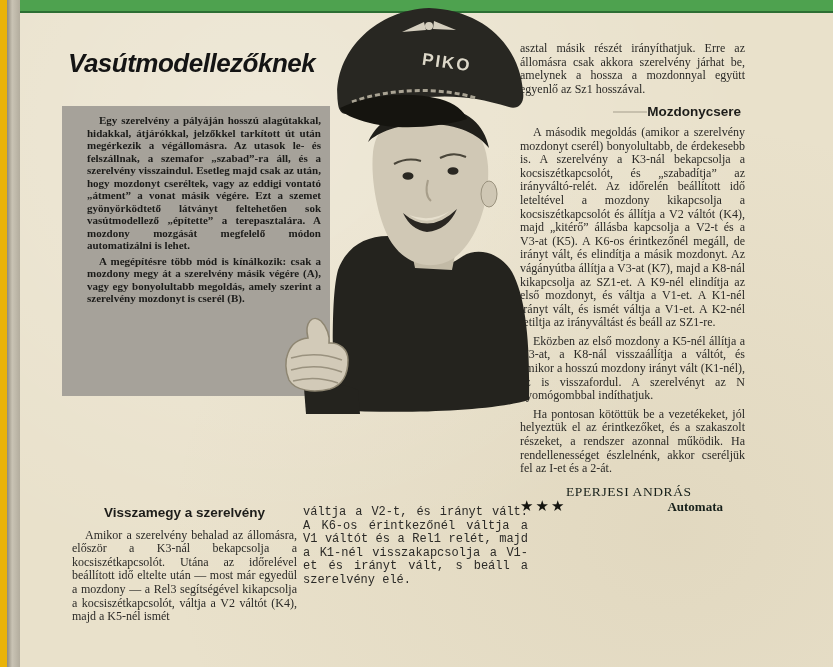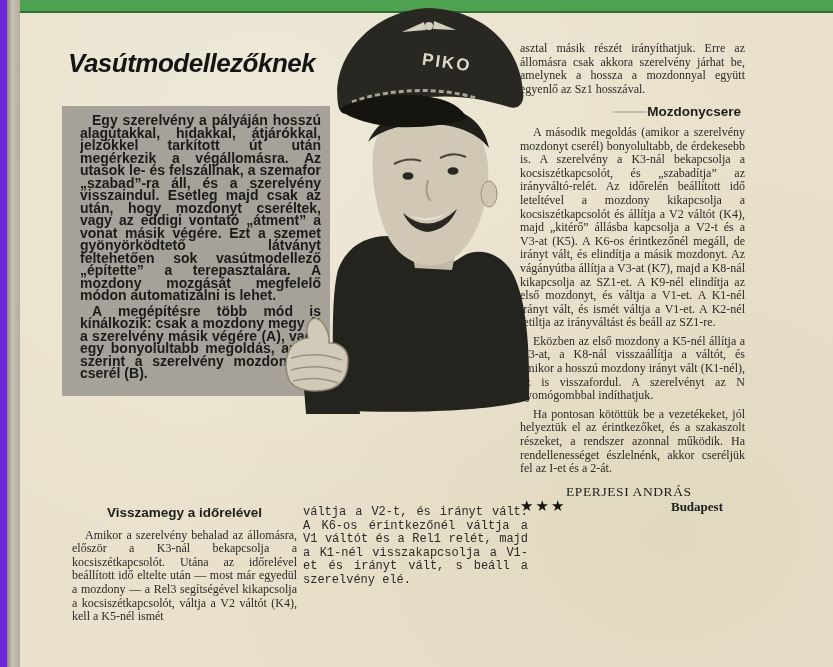--- a/index.html
+++ b/index.html
@@ -1,35 +1,35 @@
 <!DOCTYPE html>
 <html><head>
 <meta charset="utf-8">
 <style>
   html,body{margin:0;padding:0;}
   body{width:833px;height:667px;overflow:hidden;background:#0b0b0b;
        font-family:"Liberation Serif", serif;}
-  .scan{position:relative;width:658px;height:667px;background:#6d28d9;}
+  .scan{position:relative;width:658px;height:667px;background:#eab308;}
   .page-edge{position:absolute;left:7px;top:0;width:13px;height:667px;
        background:linear-gradient(90deg,#8f897c,#c9c3b4 40%,#b3ad9e);}
   .page{position:absolute;left:20px;top:0;width:813px;height:667px;
        background:
          radial-gradient(ellipse at 30% 20%, rgba(255,255,255,.25), rgba(0,0,0,0) 60%),
          radial-gradient(ellipse at 80% 80%, rgba(160,140,95,.10), rgba(0,0,0,0) 55%),
          #e9e1cb;
        overflow:hidden;}
   .green-strip{position:absolute;left:0;top:0;width:813px;height:11px;
        background:#4ea24f;border-bottom:2px solid #2c6e33;}
   .kicker{position:absolute;left:48px;top:48px;font-family:"Liberation Sans",sans-serif;
        font-style:italic;font-weight:bold;font-size:26px;letter-spacing:-.5px;color:#141414;}
   .lead-box{position:absolute;left:42px;top:106px;width:268px;height:290px;
        background:#a6a29a;box-sizing:border-box;padding:8px 9px;overflow:hidden;}
-  .lead-box p{margin:0 0 3px 9px;font-size:14px;line-height:12.5px;font-weight:bold;
+  .lead-box p{margin:0 0 3px 16px;font-size:11px;line-height:12.5px;font-weight:bold;
        color:#1b1b19;text-align:justify;text-indent:12px;
-       font-family:Liberation Sans, sans-serif;}
+       font-family:Liberation Serif, serif;}
   .photo{position:absolute;left:258px;top:2px;width:258px;height:418px;z-index:3;}
   .headline{position:absolute;left:64px;top:408px;width:440px;
        font-family:"Liberation Sans",sans-serif;font-weight:bold;font-size:46px;
        letter-spacing:-2px;color:#181815;}
   .col{position:absolute;width:225px;font-size:12px;line-height:13.6px;color:#2b2a27;}
   .col p{margin:0 0 5px 0;text-align:justify;text-indent:13px;}
   .col-left{left:52px;top:506px;}
   .col-mid{left:283px;top:506px;}
   .col-right{left:500px;top:42px;height:620px;}
   .subhead{font-family:"Liberation Sans",sans-serif;font-weight:bold;font-size:13.5px;
@@ -109,40 +109,40 @@
       <g>
         <path fill="#d2cab8" stroke="#8e8672" stroke-width="1.5" d="M30 336 C26 320 35 312 43 319 C49 325 52 334 51 341
              C62 340 70 348 70 358 C70 372 65 383 52 387 C36 391 17 389 11 378
              C7 369 7 358 10 351 C13 343 20 337 30 336 Z"></path>
         <path fill="none" stroke="#9a927f" stroke-width="1.5" d="M13 356 C30 351 48 352 64 358 M13 368 C30 363 48 364 64 370 M15 379 C30 375 46 376 60 381"></path>
       </g>
     </svg>
 
 
     <div class="col col-left">
-      <div class="subhead">Visszamegy a időrelével</div>
-      <p>Amikor a szerelvény behalad az állomásra, először a K3-nál bekapcsolja a kocsiszétkapcsolót. Utána az időrelével beállított idő eltelte után — most már egyedül a mozdony — a Rel3 segítségével kikapcsolja a kocsiszétkapcsolót, váltja a V2 váltót (K4), kell a K5-nél ismét</p>
+      <div class="subhead">Visszamegy a szerelvény</div>
+      <p>Amikor a szerelvény behalad az állomásra, először a K3-nál bekapcsolja a kocsiszétkapcsolót. Utána az időrelével beállított idő eltelte után — most már egyedül a mozdony — a Rel3 segítségével kikapcsolja a kocsiszétkapcsolót, váltja a V2 váltót (K4), majd a K5-nél ismét</p>
     </div>
 
     <div class="col col-mid">
       <p style="text-indent:0;font-family:Liberation Mono, monospace;">váltja a V2-t, és irányt vált. A K6-os érintkezőnél váltja a V1 váltót és a Rel1 relét, majd a K1-nél visszakapcsolja a V1-et és irányt vált, s beáll a szerelvény elé.</p>
     </div>
 
     <div class="col col-right">
       <p style="text-indent:0;">asztal másik részét irányíthatjuk. Erre az állomásra csak akkora szerelvény járhat be, amelynek a hossza a mozdonnyal együtt egyenlő az Sz1 hosszával.</p>
       <div class="subhead-right">
         <div class="subhead-rule"></div>
         <span>Mozdonycsere</span>
       </div>
       <p>A második megoldás (amikor a szerelvény mozdonyt cserél) bonyolultabb, de érdekesebb is. A szerelvény a K3-nál bekapcsolja a kocsiszétkapcsolót, és „szabadítja” az irányváltó-relét. Az időrelén beállított idő leteltével a mozdony kikapcsolja a kocsiszétkapcsolót és állítja a V2 váltót (K4), majd „kitérő” állásba kapcsolja a V2-t és a V3-at (K5). A K6-os érintkezőnél megáll, de irányt vált, és elindítja a másik mozdonyt. Az vágányútba állítja a V3-at (K7), majd a K8-nál kikapcsolja az SZ1-et. A K9-nél elindítja az első mozdonyt, és váltja a V1-et. A K1-nél irányt vált, és ismét váltja a V1-et. A K2-nél letiltja az irányváltást és beáll az SZ1-re.</p>
       <p>Eközben az első mozdony a K5-nél állítja a V3-at, a K8-nál visszaállítja a váltót, és amikor a hosszú mozdony irányt vált (K1-nél), ez is visszafordul. A szerelvényt az N nyomógombbal indíthatjuk.</p>
       <p>Ha pontosan kötöttük be a vezetékeket, jól helyeztük el az érintkezőket, és a szakaszolt részeket, a rendszer azonnal működik. Ha rendellenességet észlelnénk, akkor cseréljük fel az I-et és a 2-át.</p>
 
       <div class="byline">
         <div class="byline-author">EPERJESI ANDRÁS</div>
         <div class="byline-row">
           <span class="stars">★★★</span>
-          <span class="city">Budapest</span>
+          <span class="city">Automata</span>
         </div>
       </div>
     </div>
   </div>
 </div>
 
 </body></html>

